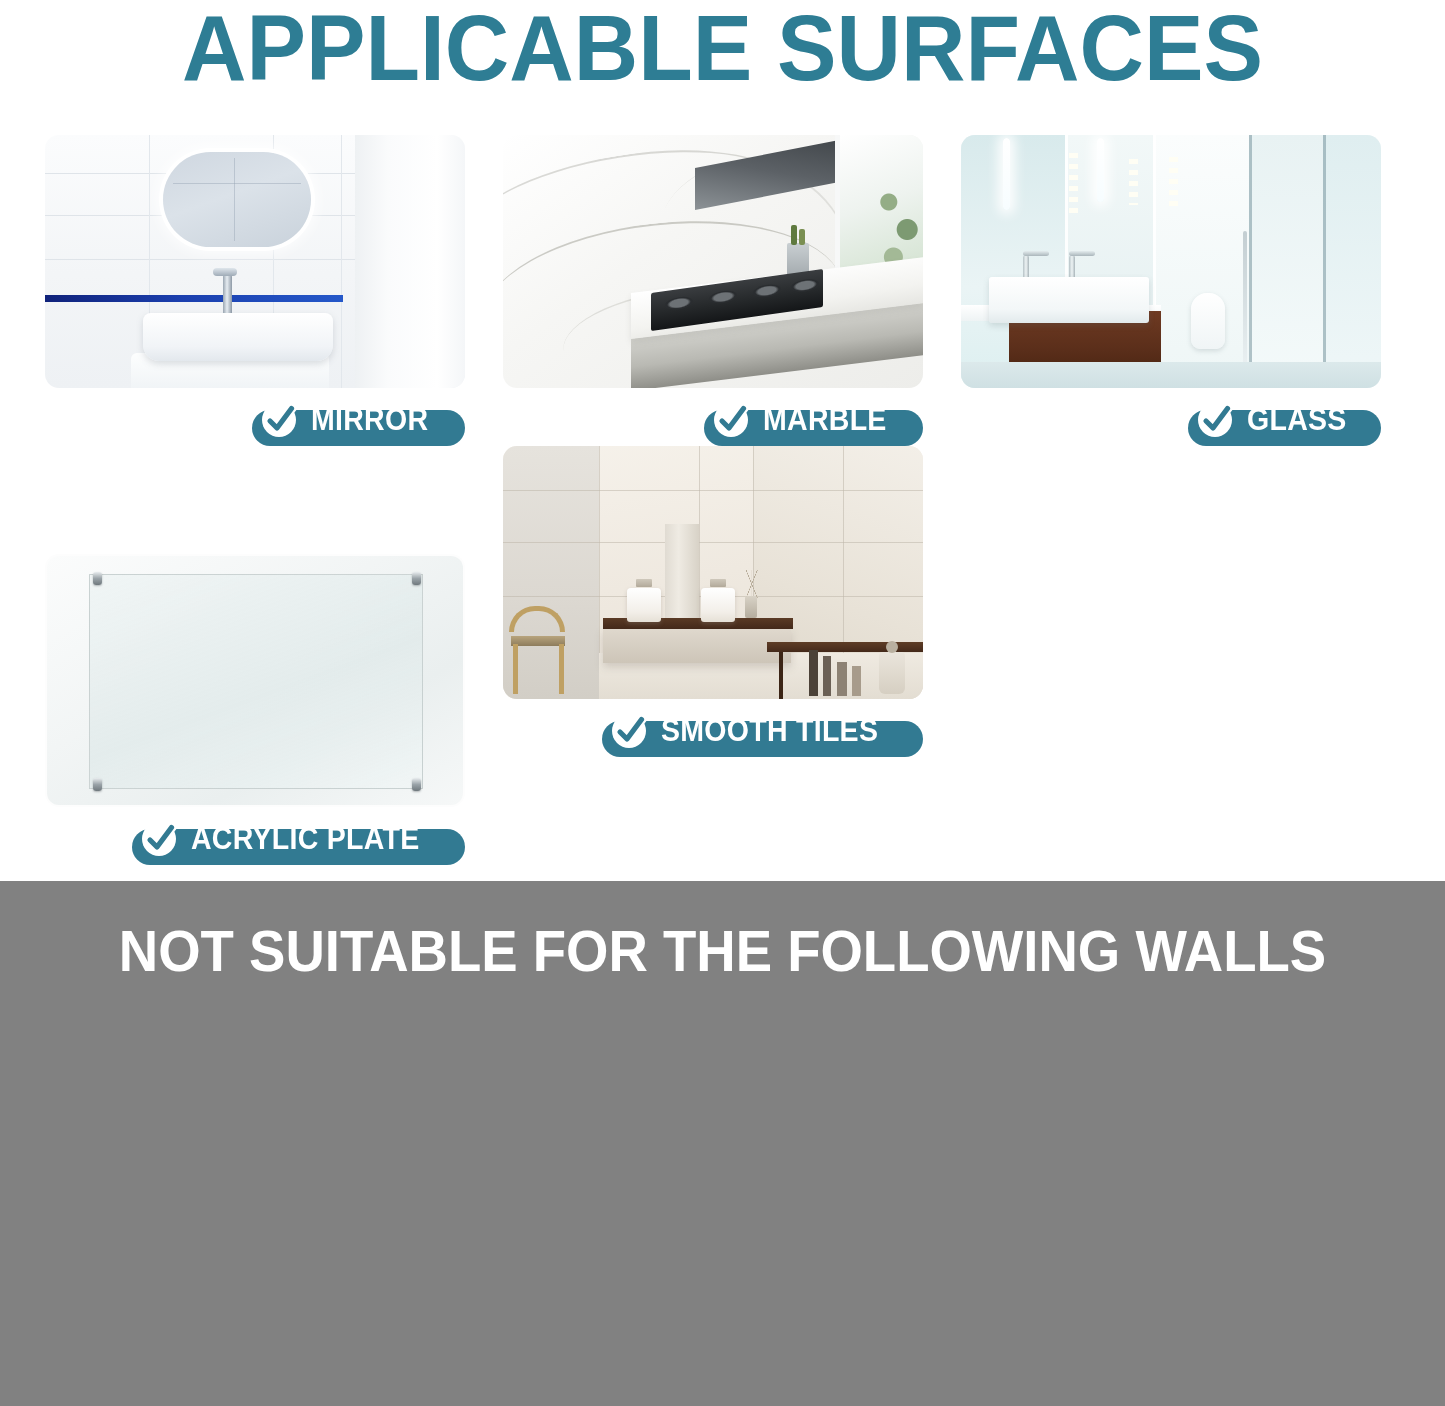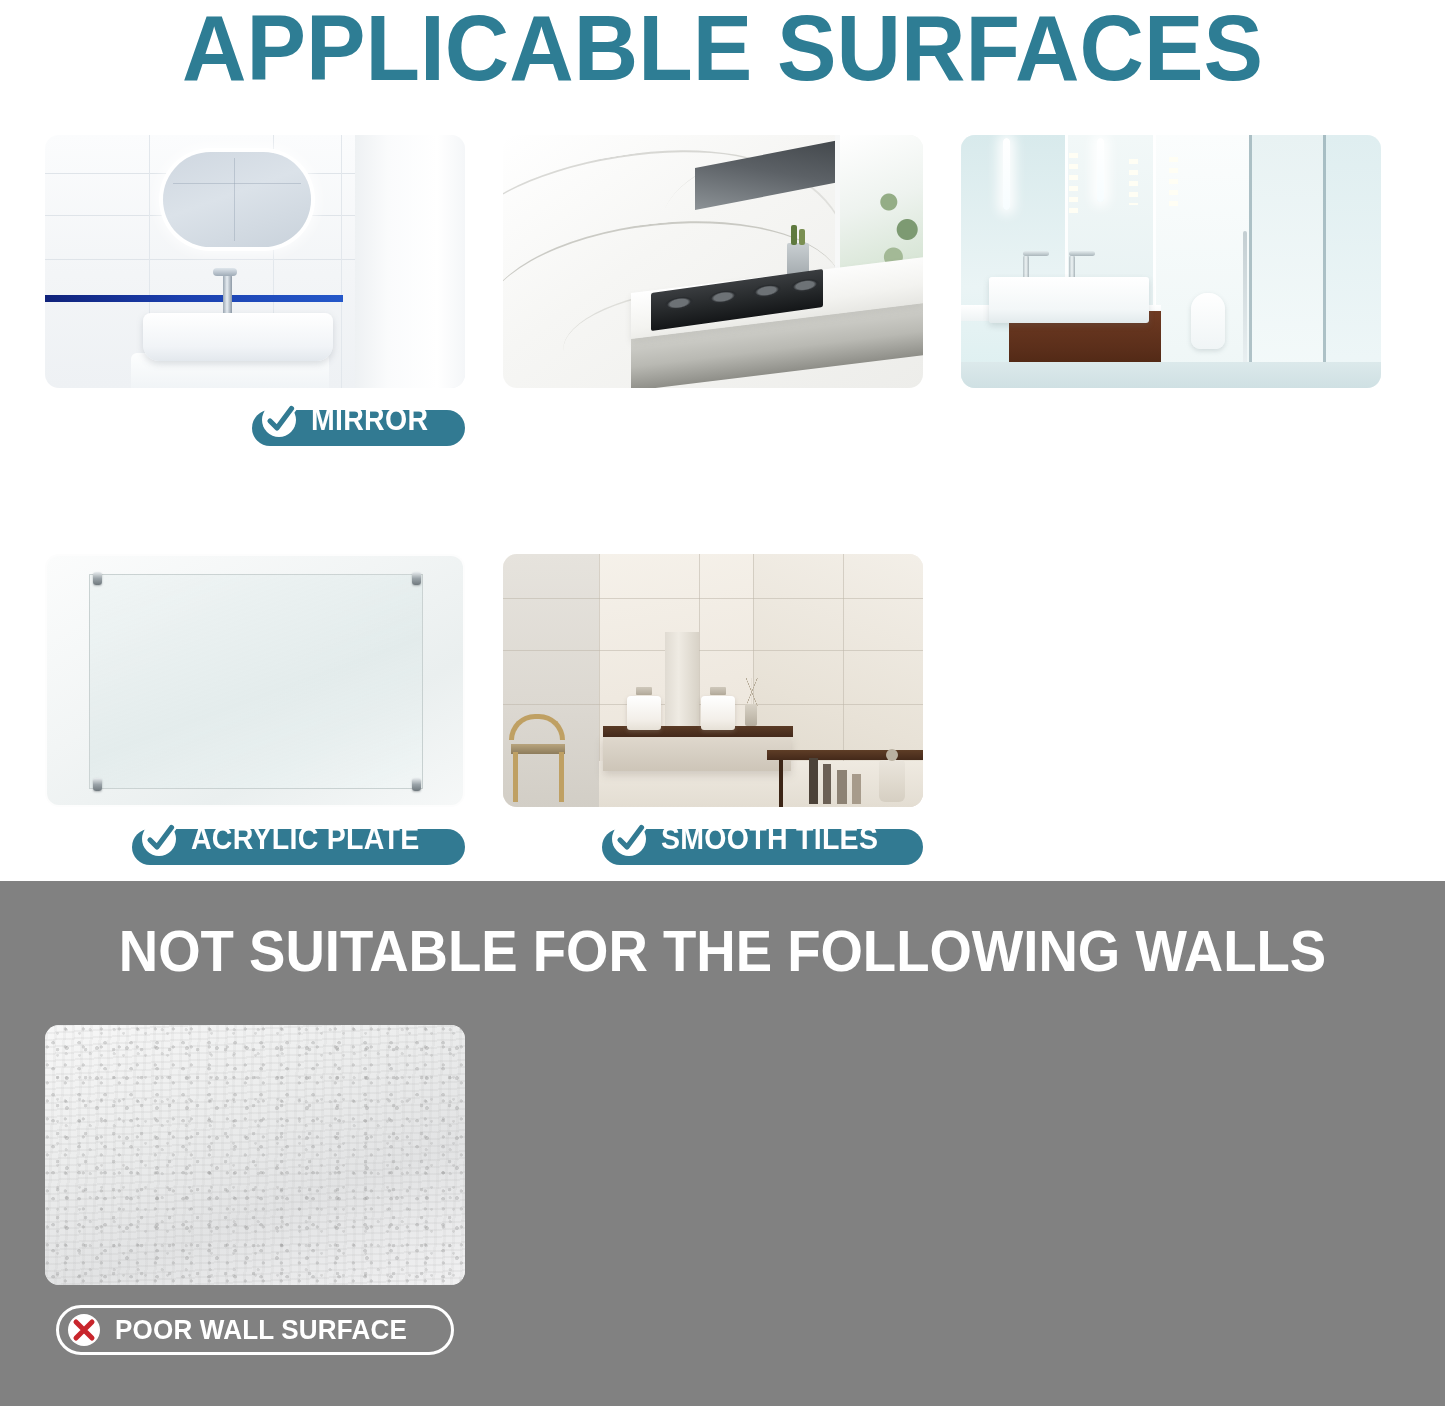--- a/index.html
+++ b/index.html
@@ -538,20 +538,32 @@
         <div class="window"></div>
         <div class="foliage"></div>
         <div class="counter2"></div>
         <div class="counter"></div>
         <div class="bottles"></div>
         <div class="cooktop">
           <span class="burner b1"></span>
             <span class="burner b2"></span>
           <span class="burner b3"></span>
             <span class="burner b4"></span>
+        </div>
+      </div>
+      <div class="badge-row">
+        <div class="badge">
+          <span class="chk">
+            <svg viewBox="0 0 40 40">
+              <circle cx="20" cy="20" r="17" fill="#ffffff"></circle>
+              <path d="M11 21 L18 28 L34 7" stroke="#ffffff" stroke-width="9" fill="none" stroke-linecap="round" stroke-linejoin="round"></path>
+              <path d="M11 21 L18 28 L32.5 8.5" stroke="#327a92" stroke-width="5.2" fill="none" stroke-linecap="round" stroke-linejoin="round"></path>
+            </svg>
+          </span>
+          <span class="btxt">MARBLE</span>
         </div>
       </div>
     </div>
 
     <div class="cell">
       <div class="photo ph-glass">
         <div class="gpanel gp1"></div>
           <div class="gpanel gp2"></div>
         <div class="gpanel gp3"></div>
           <div class="gpanel gp4"></div>
@@ -567,20 +579,32 @@
         <div class="dots" style="left:208px; top:22px; height:50px"></div>
         <div class="toilet"></div>
         <div class="shower-door"></div>
         <div class="vanity-top"></div>
         <div class="vanity-body"></div>
         <div class="tap" style="left:62px"></div>
         <div class="tap" style="left:108px"></div>
         <div class="basin"></div>
         <div class="floor"></div>
       </div>
+      <div class="badge-row">
+        <div class="badge">
+          <span class="chk">
+            <svg viewBox="0 0 40 40">
+              <circle cx="20" cy="20" r="17" fill="#ffffff"></circle>
+              <path d="M11 21 L18 28 L34 7" stroke="#ffffff" stroke-width="9" fill="none" stroke-linecap="round" stroke-linejoin="round"></path>
+              <path d="M11 21 L18 28 L32.5 8.5" stroke="#327a92" stroke-width="5.2" fill="none" stroke-linecap="round" stroke-linejoin="round"></path>
+            </svg>
+          </span>
+          <span class="btxt">GLASS</span>
+        </div>
+      </div>
     </div>
 
 
     <div class="cell" style="margin-top:108px">
       <div class="photo ph-acrylic">
         <div class="slab"></div>
         <div class="inner"></div>
         <div class="stud s-tl"></div>
           <div class="stud s-tr"></div>
         <div class="stud s-bl"></div>
@@ -593,21 +617,21 @@
               <circle cx="20" cy="20" r="17" fill="#ffffff"></circle>
               <path d="M11 21 L18 28 L34 7" stroke="#ffffff" stroke-width="9" fill="none" stroke-linecap="round" stroke-linejoin="round"></path>
               <path d="M11 21 L18 28 L32.5 8.5" stroke="#327a92" stroke-width="5.2" fill="none" stroke-linecap="round" stroke-linejoin="round"></path>
             </svg>
           </span>
           <span class="btxt">ACRYLIC PLATE</span>
         </div>
       </div>
     </div>
 
-    <div class="cell" style="margin-top:108px">
+    <div class="cell" style="">
       <div class="photo ph-tiles">
         <div class="wallL"></div>
         <div class="wallR"></div>
         <div class="grout gh" style="top:44px"></div>
         <div class="grout gh" style="top:96px"></div>
         <div class="grout gh" style="top:150px"></div>
         <div class="grout gv" style="left:96px"></div>
         <div class="grout gv" style="left:196px"></div>
         <div class="grout gv" style="left:250px"></div>
         <div class="grout gv" style="left:340px"></div>
@@ -646,34 +670,18 @@
       </div>
     </div>
 
   </div>
 
   <div class="gray-band"></div>
   <div class="sub-title">NOT SUITABLE FOR THE FOLLOWING WALLS</div>
 
   <div class="grid grid-bot">
 
-    <div class="cell">
-      <div class="photo photo-bot">
-        <div class="tex tex-poor"></div>
-      </div>
-      <div class="badge-row-out">
-        <div class="badge-out">
-          <span class="xm">
-            <svg viewBox="0 0 38 38">
-              <circle cx="19" cy="19" r="16" fill="#ffffff"></circle>
-              <path d="M11 11 L27 27 M27 11 L11 27" stroke="#c8252c" stroke-width="5" stroke-linecap="round"></path>
-            </svg>
-          </span>
-          <span class="btxt">POOR WALL SURFACE</span>
-        </div>
-      </div>
-    </div>
 
 
 
   </div>
 
 </div>
 
 </body></html>

